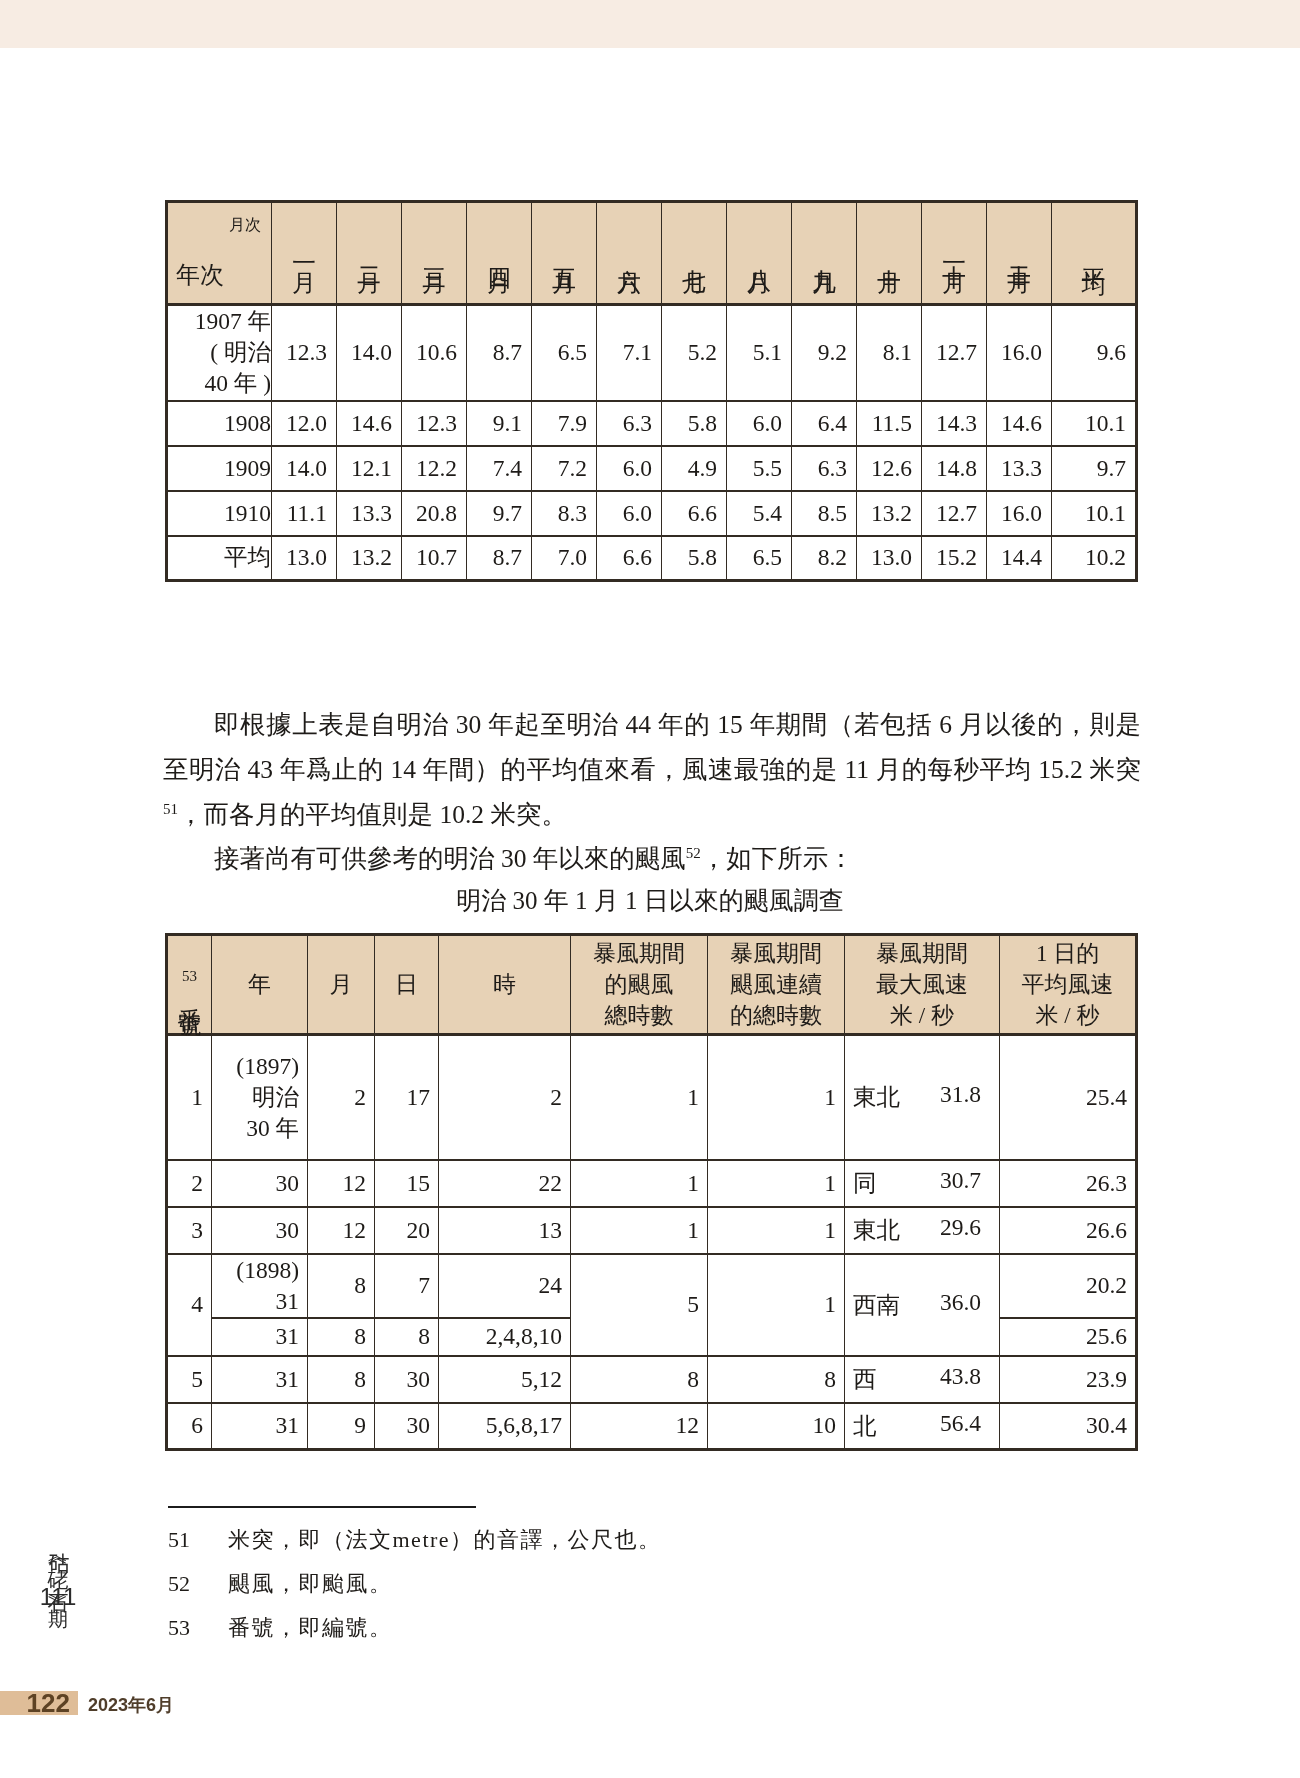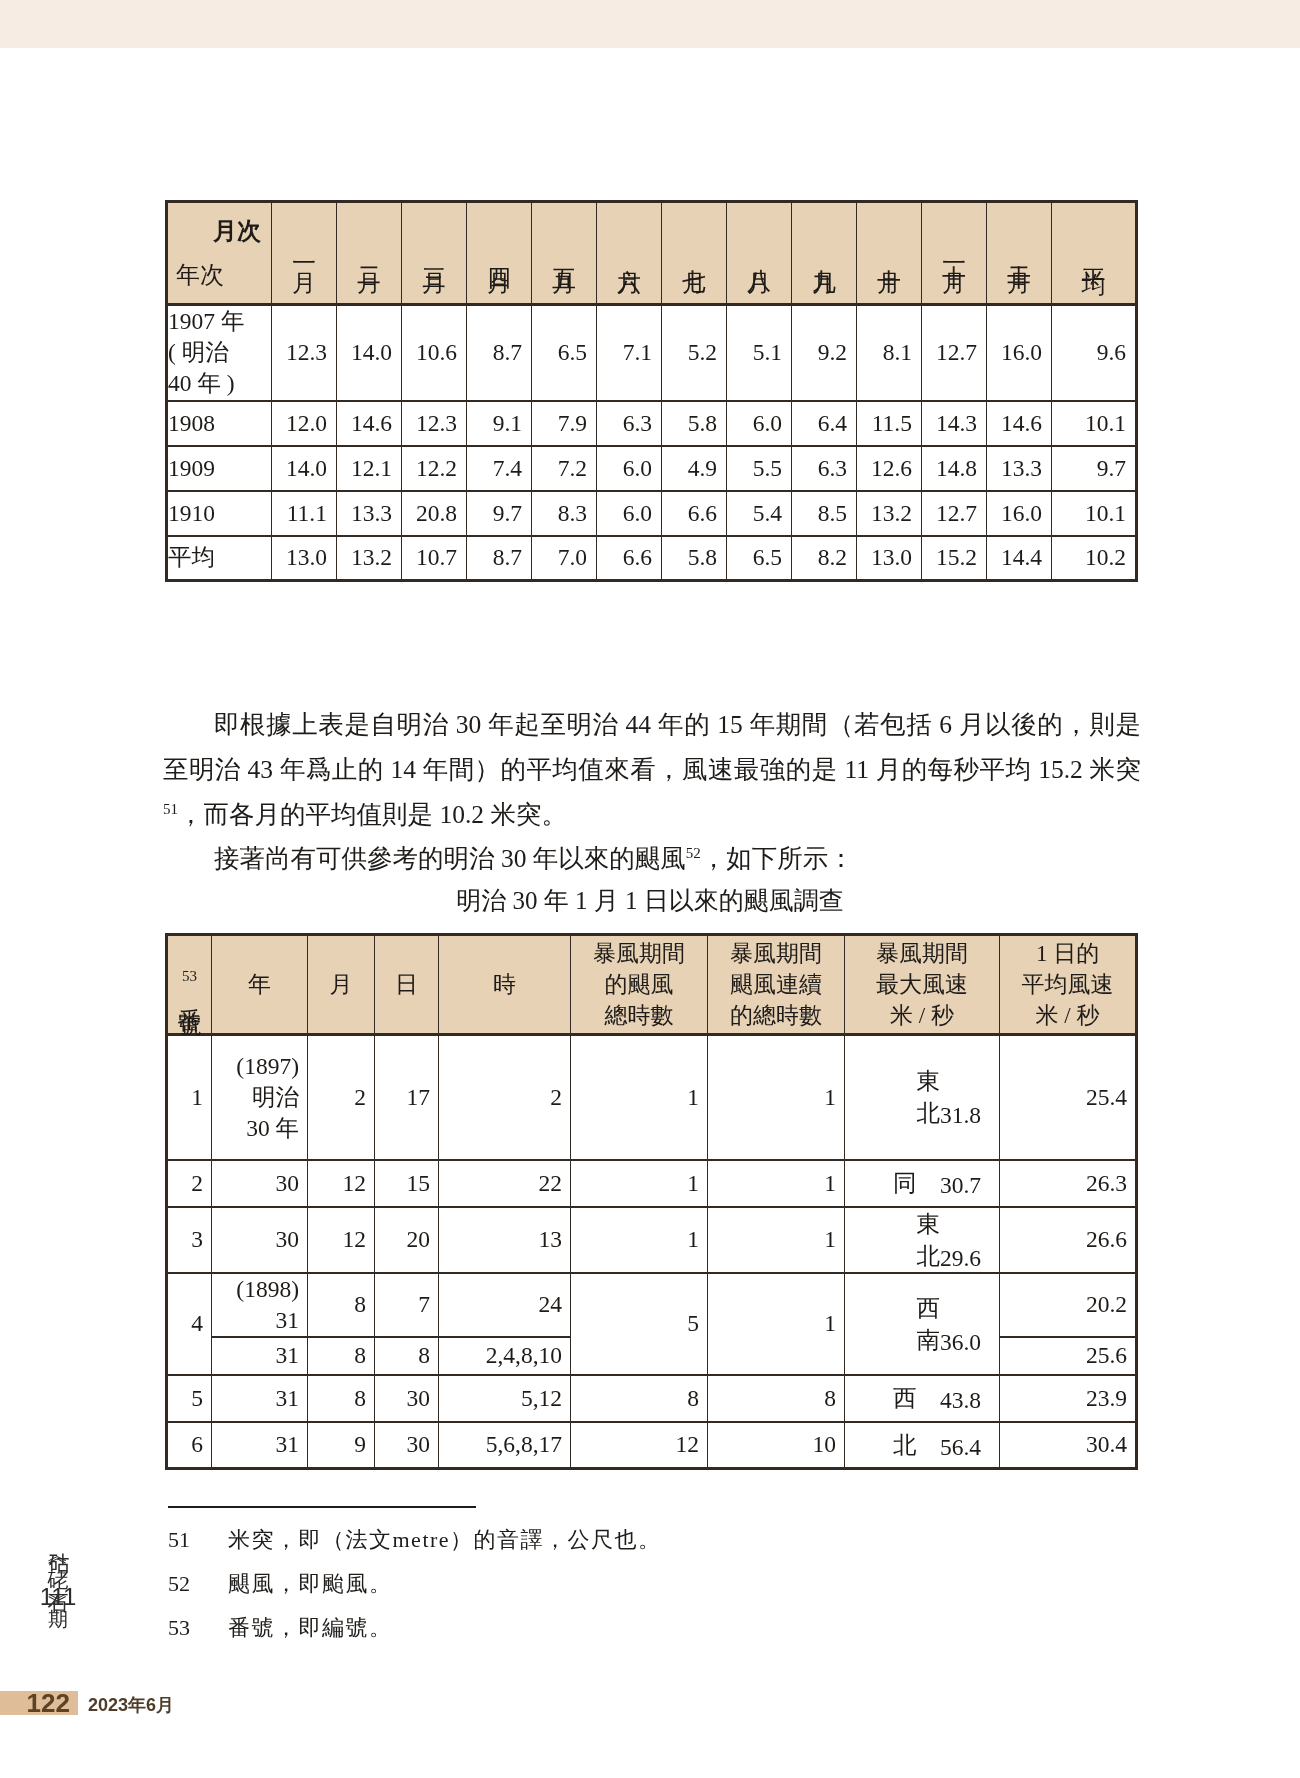--- a/index.html
+++ b/index.html
@@ -14,25 +14,25 @@
   table.dt { border-collapse:collapse; table-layout:fixed; border:3px solid #332b23; }
   table.dt th, table.dt td { border:solid #332b23; border-width:2px 1.5px; vertical-align:middle; }
   table.dt thead th { background:#e7d2b6; font-weight:normal; border-bottom-width:3px; }
 
   
   #table1 { position:absolute; left:165px; top:200px; }
   #table1 thead tr { height:103px; }
   #table1 tbody tr { height:45px; }
   #table1 tbody tr.tall { height:96px; }
   #table1 td { font-size:23.5px; text-align:right; padding-right:9px; }
-  #table1 td.ylabel { text-align:left; padding-right:0; white-space:pre-line; line-height:31px; }
+  #table1 td.ylabel { text-align:right; padding-right:0; white-space:pre-line; line-height:31px; }
   .vtext { writing-mode:vertical-rl; text-orientation:upright; display:inline-block; font-size:24px; letter-spacing:4px; }
   th.corner { position:relative; padding:0;
     background-image:linear-gradient(to bottom right, transparent calc(50% - 1.2px), #332b23 calc(50% - 1.2px), #332b23 calc(50% + 1.2px), transparent calc(50% + 1.2px)); }
-  .c-tr { position:absolute; top:12px; right:10px; font-size:24px;font-weight:bold; }
+  .c-tr { position:absolute; top:12px; right:10px; font-size:16px; }
   .c-bl { position:absolute; bottom:12px; left:8px; font-size:24px; }
 
   
   .para { position:absolute; left:163px; width:978px; font-size:25.5px; line-height:45px;
           text-align:justify; text-indent:2em; }
   #p1 { top:678px;margin-top:24px; }
   #p2 { top:836px; }
   sup.fnref { font-size:15px; vertical-align:super; line-height:0; }
   #t2-title { position:absolute; left:165px; top:884px; width:970px; text-align:center; font-size:25px; }
 
@@ -42,21 +42,21 @@
   #table2 td { font-size:23.5px; text-align:right; padding-right:8px; }
   #table2 tr.rh1 { height:125px; }
   #table2 tr.rh  { height:47px; }
   #table2 tr.rh4a { height:58px; }
   #table2 tr.rh4b { height:38px; }
   #table2 .pre { white-space:pre-line; line-height:31px; }
   .mlh { white-space:pre-line; font-size:23px; line-height:31px; text-align:center; display:block; }
   th.noh { text-align:center; }
   .sup53 { display:block; font-size:15px; text-align:center; line-height:14px; margin-bottom:0; }
   td.ds { padding:0; }
-  .dsflex { display:flex; justify-content:space-between; align-items:flex-end; padding:0 10px 0 8px;margin-left:40px; }
+  .dsflex { display:flex; justify-content:space-between; align-items:flex-start; padding:0 10px 0 8px; }
 
   
   #footnotes { position:absolute; left:168px; top:1506px; width:760px; }
   #footnotes .rule { width:308px; border-top:2px solid #1c1c1c; margin-bottom:10px; }
   .fn { display:flex; gap:32px; font-size:22px; line-height:44px; }
   .fn .num { min-width:28px; }
   .fn .txt { letter-spacing:1.5px; }
 
   
   #journal { position:absolute; left:36px; top:1550px; width:44px; text-align:center; color:#2b2b2b; }

